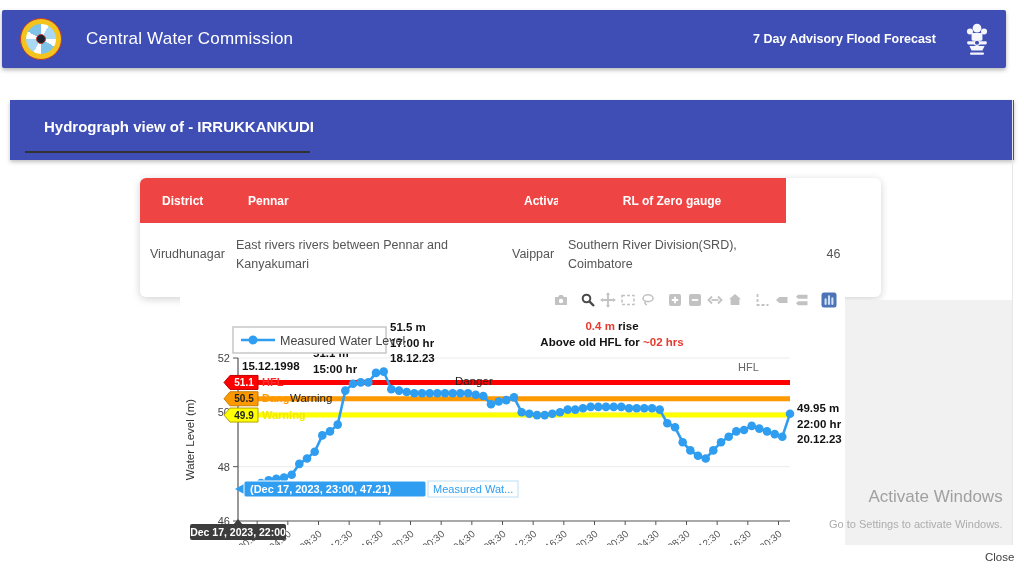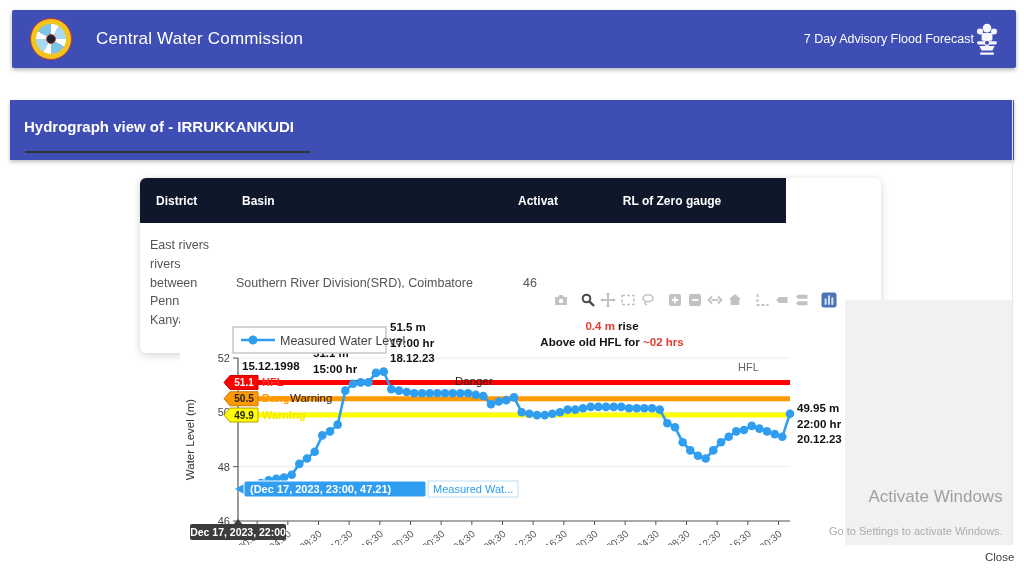--- a/index.html
+++ b/index.html
@@ -1,64 +1,64 @@
 <!DOCTYPE html>
 <html><head>
 <meta charset="utf-8">
 <style>
   * { margin:0; padding:0; box-sizing:border-box; }
   body { font-family:"Liberation Sans", sans-serif; background:#fff; }
   .screen { position:relative; width:1024px; height:571px; background:#ffffff; overflow:hidden; }
 
   
-  .app-header { position:absolute; left:12px; top:10px; width:1004px; height:58px;
+  .app-header { position:absolute; left:2px; top:10px; width:1004px; height:58px;
     background:#3e4eb5; border-radius:2px; display:flex; align-items:center;
     box-shadow:0 2px 4px rgba(0,0,0,.3); }
   .cwc-logo { width:42px; height:42px; border-radius:50%; margin-left:18px; flex:0 0 auto;
     background:#f2c41d; border:1px solid #c23b2e; position:relative; }
   .cwc-logo .inner { position:absolute; left:5px; top:5px; width:30px; height:30px; border-radius:50%;
     background:conic-gradient(#ffffff 0 30deg,#a9d9f2 30deg 90deg,#ffffff 90deg 120deg,#7fc4e8 120deg 180deg,#ffffff 180deg 210deg,#a9d9f2 210deg 270deg,#ffffff 270deg 300deg,#7fc4e8 300deg 360deg); }
   .cwc-logo .core { position:absolute; left:15px; top:15px; width:10px; height:10px; border-radius:50%;
     background:#1b2430; border:1px solid #c23b2e; }
   .app-title { color:#fff; font-size:17px; margin-left:24px; letter-spacing:.2px; }
   .header-spacer { flex:1; }
-  .header-right-label { color:#fff; font-size:12.5px; font-weight:normal; }
+  .header-right-label { color:#fff; font-size:12.5px; font-weight:bold; margin-right:28px; }
   .emblem { margin-right:16px; flex:0 0 auto; }
 
   
   .section-bar { position:absolute; left:10px; top:100px; width:1004px; height:60px;
     background:#3e4eb5; box-shadow:0 2px 4px rgba(0,0,0,.25); }
-  .section-title { color:#fff; font-size:15px; font-weight:600; padding:18px 0 0 14px; }
+  .section-title { color:#fff; font-size:15px; font-weight:600; padding:18px 0 0 34px; }
   .section-underline { position:absolute; left:15px; top:51px; width:285px; height:2px; background:#333; }
 
   
   .table-card { position:absolute; left:140px; top:178px; width:741px; background:#fff;
     border-radius:6px; overflow:hidden; box-shadow:0 2px 8px rgba(0,0,0,.18); padding-bottom:10px; }
   .t-row { display:grid; grid-template-columns:86px 276px 56px 228px 95px; }
-  .t-head .t-cell { background:#0f172a; color:#fff; font-size:12px; font-weight:bold;
-    padding:8px 16px; min-height:45px; display:flex; align-items:center; }
+  .t-head .t-cell { background:#ef4444; color:#fff; font-size:12px; font-weight:bold;
+    padding:8px 22px; min-height:45px; display:flex; align-items:center; }
   .t-head .t-cell.center { justify-content:center; text-align:left; }
   .t-body .t-cell { color:#555; font-size:12.5px; padding:13px 10px; line-height:1.5; display:flex; align-items:center; }
   .t-body .t-cell.center { justify-content:center; }
 
   
   .gray-panel { position:absolute; left:845px; top:300px; width:168px; height:245px; background:#f1f1f2; }
   .right-edge { position:absolute; left:1012px; top:100px; width:1px; height:445px; background:#e6e6e6; }
 
   
   .chart-card { position:absolute; left:180px; top:288px; width:665px; height:257px; background:#fff; }
   .modebar { position:absolute; top:4px; right:8px; display:flex; align-items:center; z-index:5; }
   .modebar .mb-icon { width:16px; height:16px; margin-left:4px; cursor:pointer; display:inline-block; }
   .modebar .mb-icon.group-gap { margin-left:11px; }
   .chart-svg { position:absolute; left:0; top:0; font-family:"Liberation Sans", sans-serif; }
 
   
   .watermark { position:absolute; left:829px; top:487px; z-index:6; }
   .watermark .w1 { font-size:17px; color:#a0a0a0;text-align:right; }
-  .watermark .w2 { font-size:11px; color:#adadad; margin-top:18px; }
+  .watermark .w2 { font-size:11px; color:#adadad; margin-top:11px; }
 
   
   .close-btn { position:absolute; left:985px; top:551px; font-size:11.5px; color:#404040; cursor:pointer;text-align:right; }
 </style>
 </head>
 <body>
 
 <div class="screen">
 
   <div class="app-header">
@@ -85,26 +85,28 @@
   </div>
 
   <div class="section-bar">
     <div class="section-title">Hydrograph view of - IRRUKKANKUDI</div>
     <div class="section-underline"></div>
   </div>
 
   <div class="table-card">
     <div class="t-row t-head">
       <div class="t-cell">District</div>
-      <div class="t-cell">Basin</div>
+      <div class="t-cell">Pennar</div>
       <div class="t-cell">Activate</div>
       <div class="t-cell center">RL of Zero gauge</div>
     </div>
     <div class="t-row t-body">
+      <div class="t-cell">Virudhunagar</div>
       <div class="t-cell">East rivers rivers between Pennar and Kanyakumari</div>
+      <div class="t-cell">Vaippar</div>
       <div class="t-cell">Southern River Division(SRD), Coimbatore</div>
       <div class="t-cell center">46</div>
     </div>
   </div>
 
   <div class="gray-panel"></div>
   <div class="right-edge"></div>
 
   <div class="chart-card">
     <div class="modebar">

